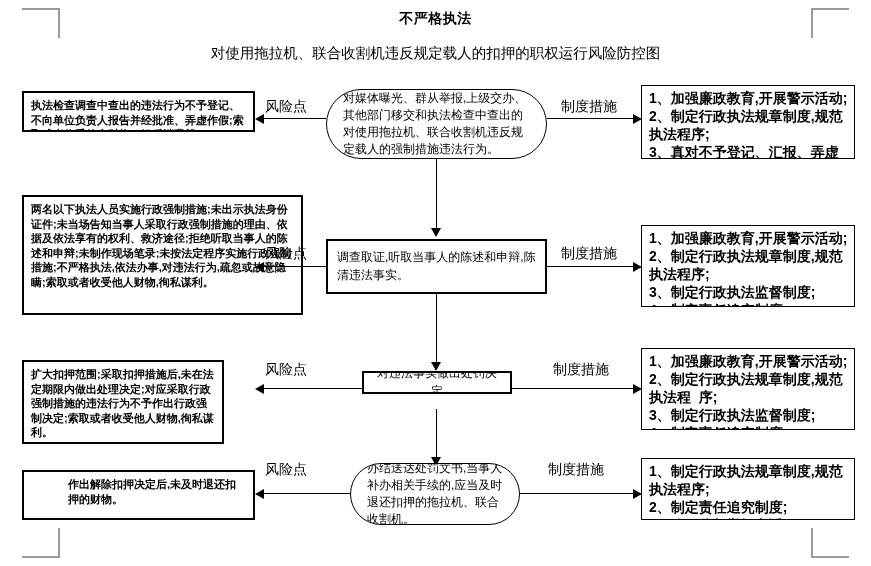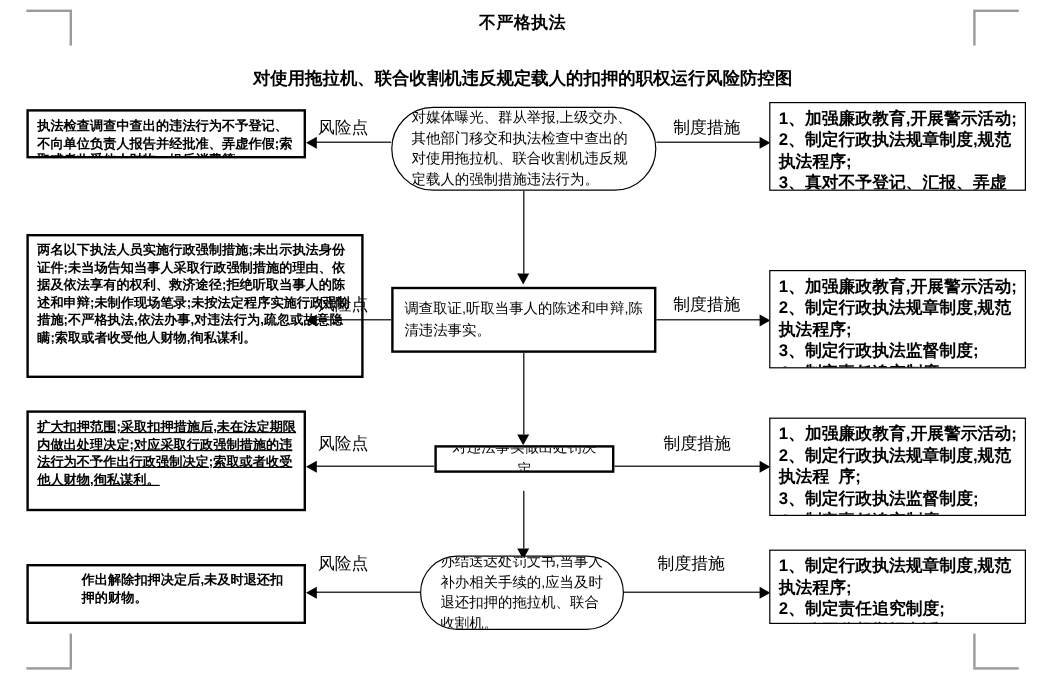--- a/index.html
+++ b/index.html
@@ -46,23 +46,22 @@
     color: #000;
     letter-spacing: 0.5px;
   }
   .title-sub {
     position: absolute;
     top: 44px;
     left: 0;
     width: 871px;
     text-align: center;
     font-size: 14.5px;
-    font-weight: bold;
-    color: #000;
-    margin-top: 12px;
+    font-weight: normal;
+    color: #000;
   }
 
   
   .box {
     position: absolute;
     box-sizing: border-box;
     background: #ffffff;
     color: #000;
     overflow: hidden;
   }
@@ -194,21 +193,21 @@
 
   <div class="box box-right" style="left:641px; top:225px; width:214px; height:82px;"><span style="white-space:pre-wrap;">1、加强廉政教育,开展警示活动;
 2、制定行政执法规章制度,规范执法程序;
 3、制定行政执法监督制度;
 4、制定责任追究制度;
 5、公开监督举报电话。</span></div>
 
   <div class="vline" style="left:436px; top:294px; height:68px;"></div>
   <div class="arrow-down" style="left:431px; top:362px;"></div>
 
-  <div class="box box-left" style="left:22px; top:342px; width:233px; height:84px;text-decoration:underline;">扩大扣押范围;采取扣押措施后,未在法定期限内做出处理决定;对应采取行政强制措施的违法行为不予作出行政强制决定;索取或者收受他人财物,徇私谋利。</div>
+  <div class="box box-left" style="left:22px; top:360px; width:202px; height:84px;">扩大扣押范围;采取扣押措施后,未在法定期限内做出处理决定;对应采取行政强制措施的违法行为不予作出行政强制决定;索取或者收受他人财物,徇私谋利。</div>
 
   <div class="conn-label" style="left:265px; top:361px;">风险点</div>
   <div class="hline" style="left:262px; top:388px; width:100px;"></div>
   <div class="arrow-left" style="left:255px; top:384px;"></div>
 
   <div class="box box-center-rect center-single" style="left:362px; top:371px; width:150px; height:23px;">
     <span class="ctr-text center-single" style="text-align:center;">对违法事实做出处罚决定</span>
   </div>
 
   <div class="conn-label" style="left:553px; top:361px;">制度措施</div>

